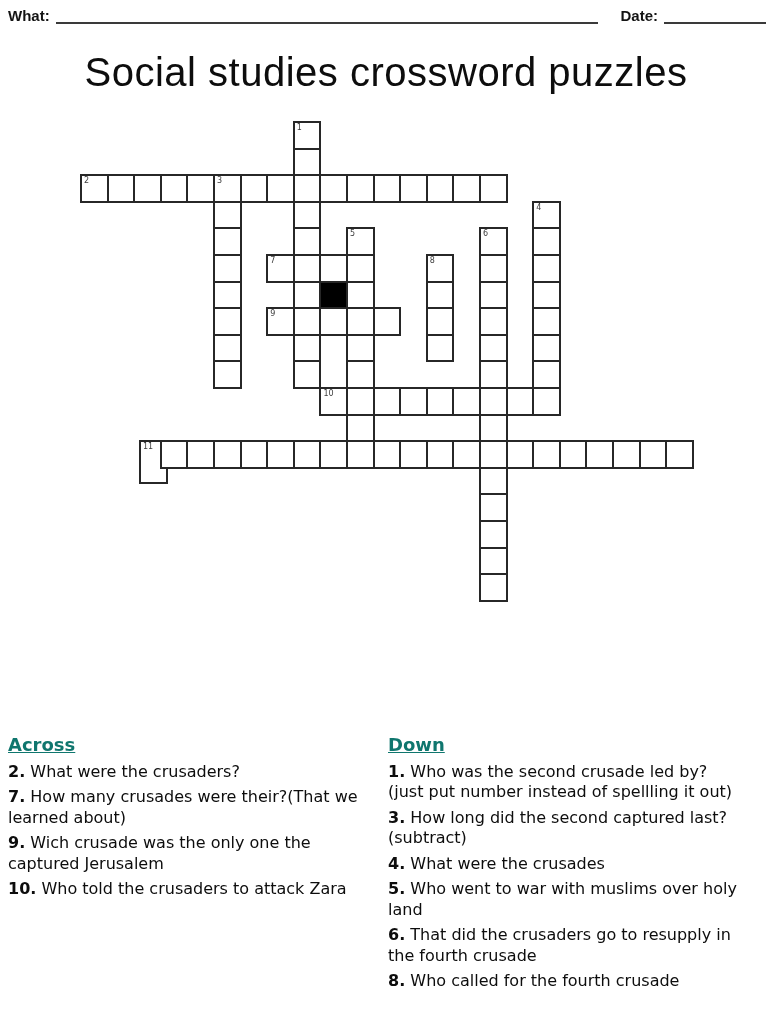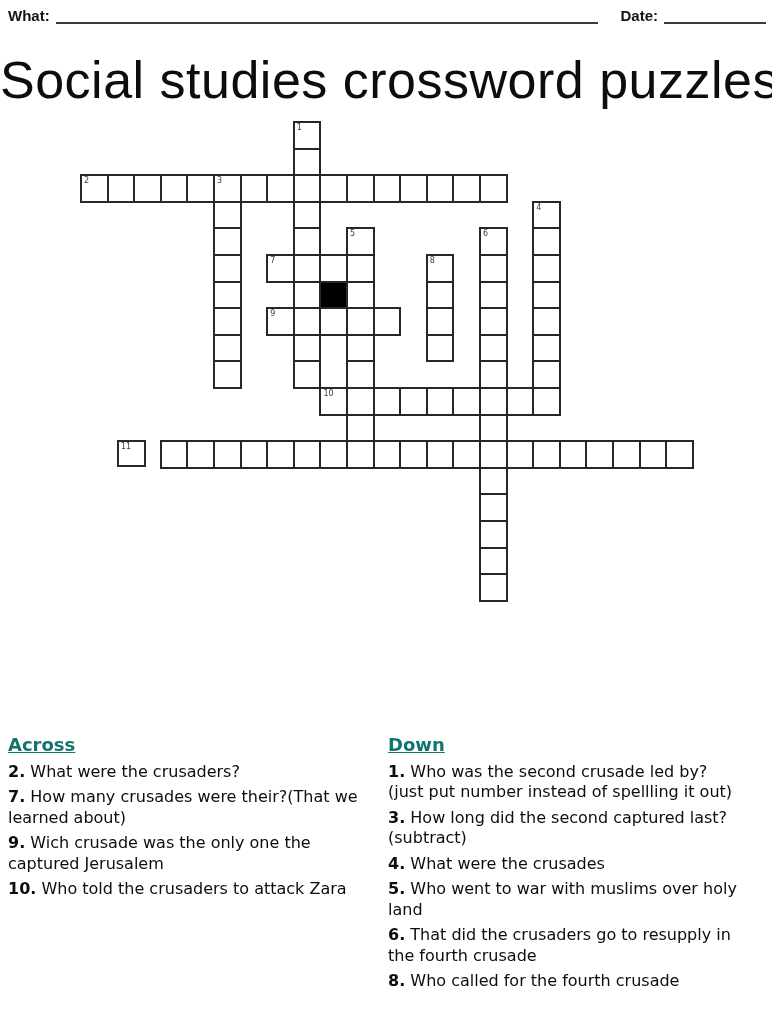--- a/index.html
+++ b/index.html
@@ -6,21 +6,21 @@
   .page{position:relative;width:772px;height:1024px;background:#ffffff;overflow:hidden;
         font-family:"DejaVu Sans",sans-serif;color:#111;}
   
   .topbar{position:absolute;left:8px;right:6px;top:6px;display:flex;align-items:flex-end;
           font-family:"Liberation Sans",sans-serif;font-weight:bold;font-size:15px;color:#141414;}
   .label{line-height:16px;}
   .fill-line{flex:1;height:16px;border-bottom:2px solid #3a3a3a;margin:0 22px 0 6px;}
   .date-line{width:102px;height:16px;border-bottom:2px solid #3a3a3a;margin-left:6px;}
   
   .title{position:absolute;top:50px;left:0;width:100%;text-align:center;
-         font-family:"Liberation Sans",sans-serif;font-weight:400;font-size:52px;
+         font-family:"Liberation Sans",sans-serif;font-weight:400;font-size:40px;
          letter-spacing:0.5px;color:#0d0d0d;white-space:nowrap;}
   
   #grid{position:absolute;}
   .cell{position:absolute;width:28.6px;height:28.6px;box-sizing:border-box;
         border:2px solid #272727;background:#fff;}
   .cell.black{background:#000;}
   .cellnum{position:absolute;top:0;left:2px;font-size:8px;line-height:10px;
            color:#3c3c3c;font-family:"DejaVu Sans",sans-serif;}
   
   .clue-col{position:absolute;top:734px;}
@@ -131,21 +131,21 @@
       <div class="cell" style="left: 266px; top: 266px; width: 28.6px; height: 28.6px; border-color: rgb(39, 39, 39);"></div>
       <div class="cell" style="left: 292.6px; top: 266px; width: 28.6px; height: 28.6px; border-color: rgb(39, 39, 39);"></div>
       <div class="cell" style="left: 319.2px; top: 266px; width: 28.6px; height: 28.6px; border-color: rgb(39, 39, 39);"></div>
       <div class="cell" style="left: 345.8px; top: 266px; width: 28.6px; height: 28.6px; border-color: rgb(39, 39, 39);"></div>
       <div class="cell" style="left: 372.4px; top: 266px; width: 28.6px; height: 28.6px; border-color: rgb(39, 39, 39);"></div>
       <div class="cell" style="left: 399px; top: 266px; width: 28.6px; height: 28.6px; border-color: rgb(39, 39, 39);"></div>
       <div class="cell" style="left: 425.6px; top: 266px; width: 28.6px; height: 28.6px; border-color: rgb(39, 39, 39);"></div>
       <div class="cell" style="left: 452.2px; top: 266px; width: 28.6px; height: 28.6px; border-color: rgb(39, 39, 39);"></div>
       <div class="cell" style="left: 266px; top: 292.6px; width: 28.6px; height: 28.6px; border-color: rgb(39, 39, 39);"></div>
       <div class="cell" style="left: 399px; top: 292.6px; width: 28.6px; height: 28.6px; border-color: rgb(39, 39, 39);"></div>
-      <div class="cell" style="left: 37px; top: 319.2px; width: 28.6px; height: 27px; border-color: rgb(39, 39, 39);">
+      <div class="cell" style="left: 59px; top: 319.2px; width: 28.6px; height: 44px; border-color: rgb(39, 39, 39);">
         <span class="cellnum">11</span>
       </div>
       <div class="cell" style="left: 79.8px; top: 319.2px; width: 28.6px; height: 28.6px; border-color: rgb(39, 39, 39);"></div>
       <div class="cell" style="left: 106.4px; top: 319.2px; width: 28.6px; height: 28.6px; border-color: rgb(39, 39, 39);"></div>
       <div class="cell" style="left: 133px; top: 319.2px; width: 28.6px; height: 28.6px; border-color: rgb(39, 39, 39);"></div>
       <div class="cell" style="left: 159.6px; top: 319.2px; width: 28.6px; height: 28.6px; border-color: rgb(39, 39, 39);"></div>
       <div class="cell" style="left: 186.2px; top: 319.2px; width: 28.6px; height: 28.6px; border-color: rgb(39, 39, 39);"></div>
       <div class="cell" style="left: 212.8px; top: 319.2px; width: 28.6px; height: 28.6px; border-color: rgb(39, 39, 39);"></div>
       <div class="cell" style="left: 239.4px; top: 319.2px; width: 28.6px; height: 28.6px; border-color: rgb(39, 39, 39);"></div>
       <div class="cell" style="left: 266px; top: 319.2px; width: 28.6px; height: 28.6px; border-color: rgb(39, 39, 39);"></div>

